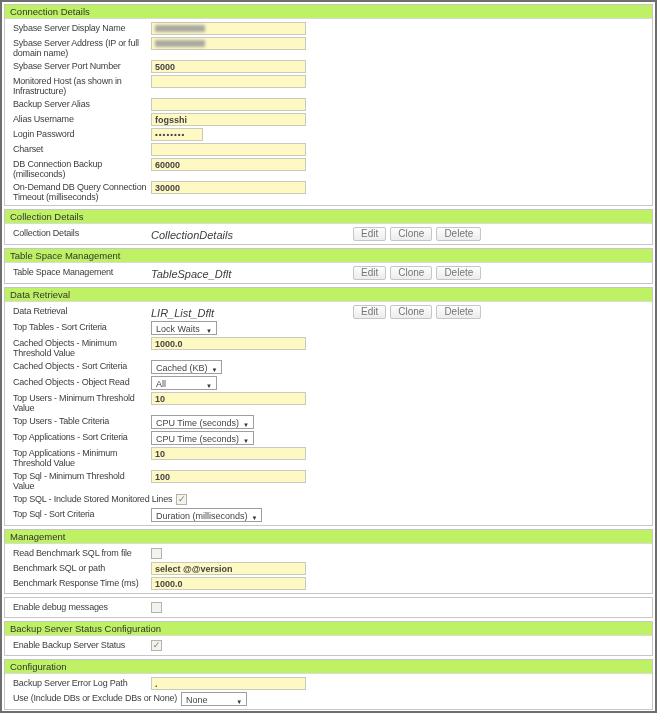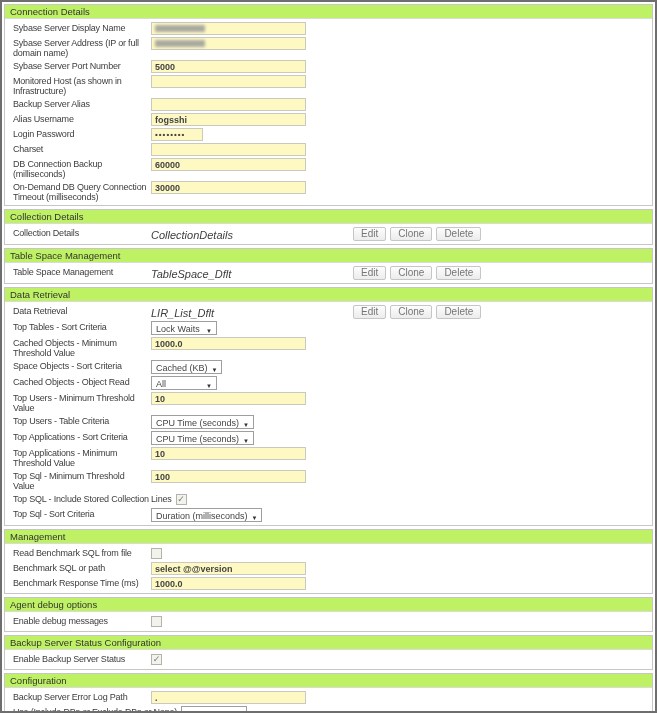--- a/index.html
+++ b/index.html
@@ -192,21 +192,21 @@
               </div>
             </div>
           </div>
           <div class="row">
             <div class="label">Cached Objects - Minimum Threshold Value</div>
             <div class="control">
               <input type="text" class="txt" value="1000.0" style="">
             </div>
           </div>
           <div class="row">
-            <div class="label">Space Objects - Sort Criteria</div>
+            <div class="label">Cached Objects - Sort Criteria</div>
             <div class="control">
               <div class="select">
                 <span>Cached (KB)</span>
                 <span class="arrow">▼</span>
               </div>
             </div>
           </div>
           <div class="row">
             <div class="label">Cached Objects - Object Read</div>
             <div class="control">
@@ -246,21 +246,21 @@
               <input type="text" class="txt" value="10" style="">
             </div>
           </div>
           <div class="row">
             <div class="label">Top Sql - Minimum Threshold Value</div>
             <div class="control">
               <input type="text" class="txt" value="100" style="">
             </div>
           </div>
           <div class="row nowrap">
-            <div class="label">Top SQL - Include Stored Collection Lines</div>
+            <div class="label">Top SQL - Include Stored Monitored Lines</div>
             <div class="control">
               <span class="checkbox">
                 <span class="check">✓</span>
               </span>
             </div>
           </div>
           <div class="row">
             <div class="label">Top Sql - Sort Criteria</div>
             <div class="control">
               <div class="select">
@@ -288,21 +288,20 @@
           </div>
           <div class="row">
             <div class="label">Benchmark Response Time (ms)</div>
             <div class="control">
               <input type="text" class="txt" value="1000.0" style="">
             </div>
           </div>
         </div>
       </div>
       <div class="section">
-        <div class="section-header">Agent debug options</div>
         <div class="section-body">
           <div class="row">
             <div class="label">Enable debug messages</div>
             <div class="control">
               <span class="checkbox"></span>
             </div>
           </div>
         </div>
       </div>
       <div class="section">

